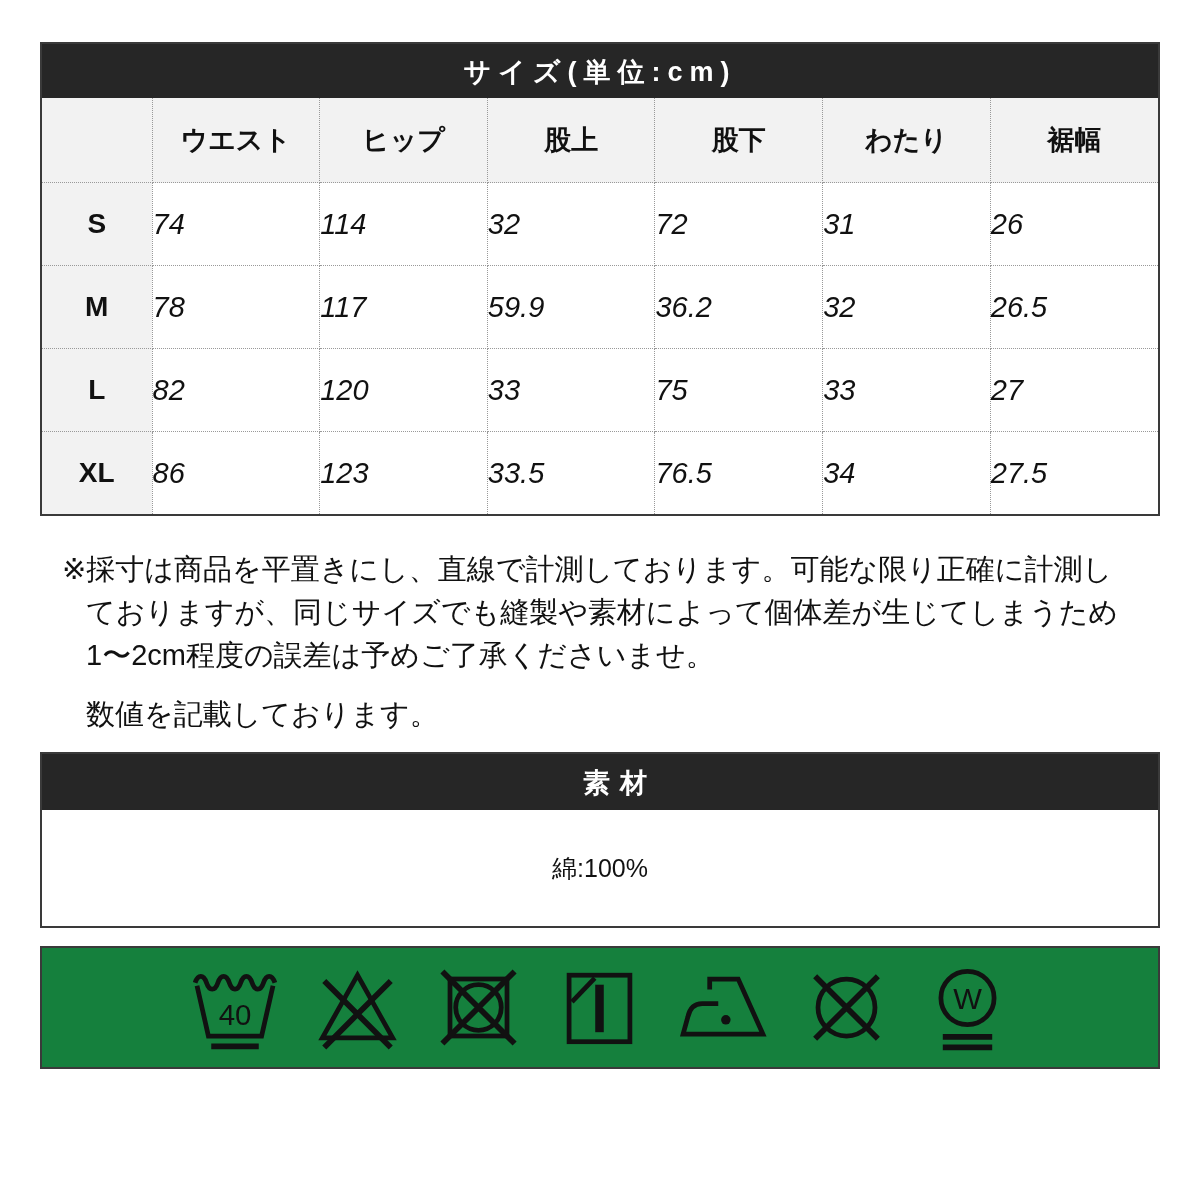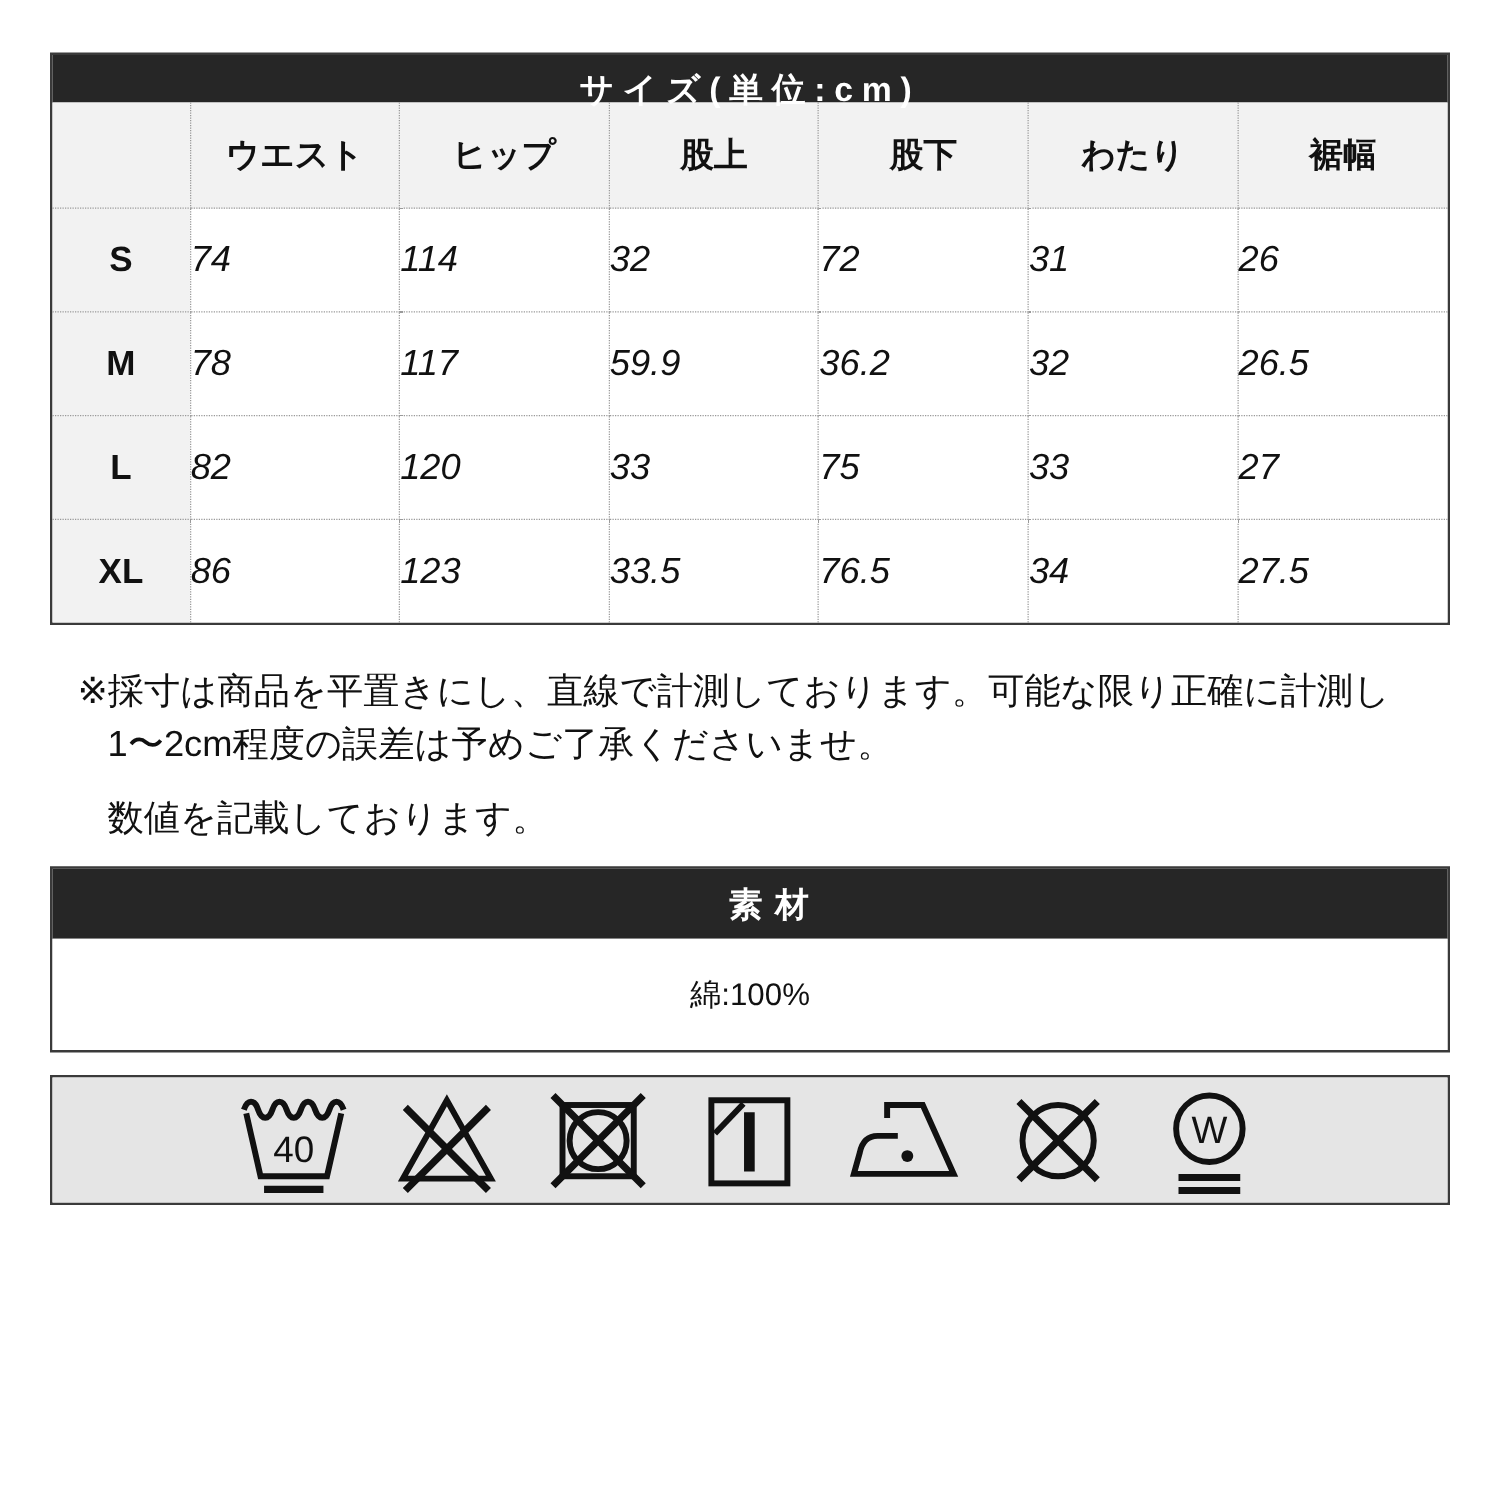--- a/index.html
+++ b/index.html
@@ -18,21 +18,21 @@
     padding: 42px 40px 0 40px;
     overflow: hidden;
   }
   
   .band {
     background: #262626;
     color: #ffffff;
     font-weight: bold;
     text-align: center;
     font-size: 27px;
-    height: 38px;
+    height: 54px;
     line-height: 56px;
     letter-spacing: 7px;
   }
   
   .size-box {
     border: 2px solid #3a3a3a;
     margin-bottom: 32px;
   }
   table.size-table {
     width: 100%;
@@ -83,35 +83,35 @@
     border: 2px solid #3a3a3a;
   }
   .info-box .band {
     height: 56px;
     line-height: 58px;
     letter-spacing: 10px;
     padding-left: 40px;
   }
   .material-box { margin-top: 0; margin-bottom: 18px; }
   .material-content {
-    height: 89px;
+    height: 116px;
     display: flex;
     align-items: center;
     justify-content: center;
     font-size: 25px;
     font-weight: normal;
     background: #ffffff;
   }
   .icons-row {
-    height: 100px;
+    height: 119px;
     display: flex;
     align-items: center;
     justify-content: center;
     gap: 26px;
-    background: #e5e5e5;
+    background: #15803d;
   }
   .care-icon { display: block; }
 </style>
 </head>
 <body>
 
 <div class="page">
 
   <div class="size-box">
     <div class="band">サイズ(単位:cm)</div>
@@ -172,20 +172,21 @@
           <td>76.5</td>
           <td>34</td>
           <td>27.5</td>
         </tr>
       </tbody>
     </table>
   </div>
 
   <div class="note">
     <div class="note-line">※採寸は商品を平置きにし、直線で計測しております。可能な限り正確に計測し</div>
+    <div class="note-line cont">ておりますが、同じサイズでも縫製や素材によって個体差が生じてしまうため</div>
     <div class="note-line cont">1〜2cm程度の誤差は予めご了承くださいませ。</div>
   </div>
 
   <div class="note">
     <div class="note-line cont">数値を記載しております。</div>
   </div>
 
   <div class="info-box material-box">
     <div class="band">素材</div>
     <div class="material-content">綿:100%</div>

